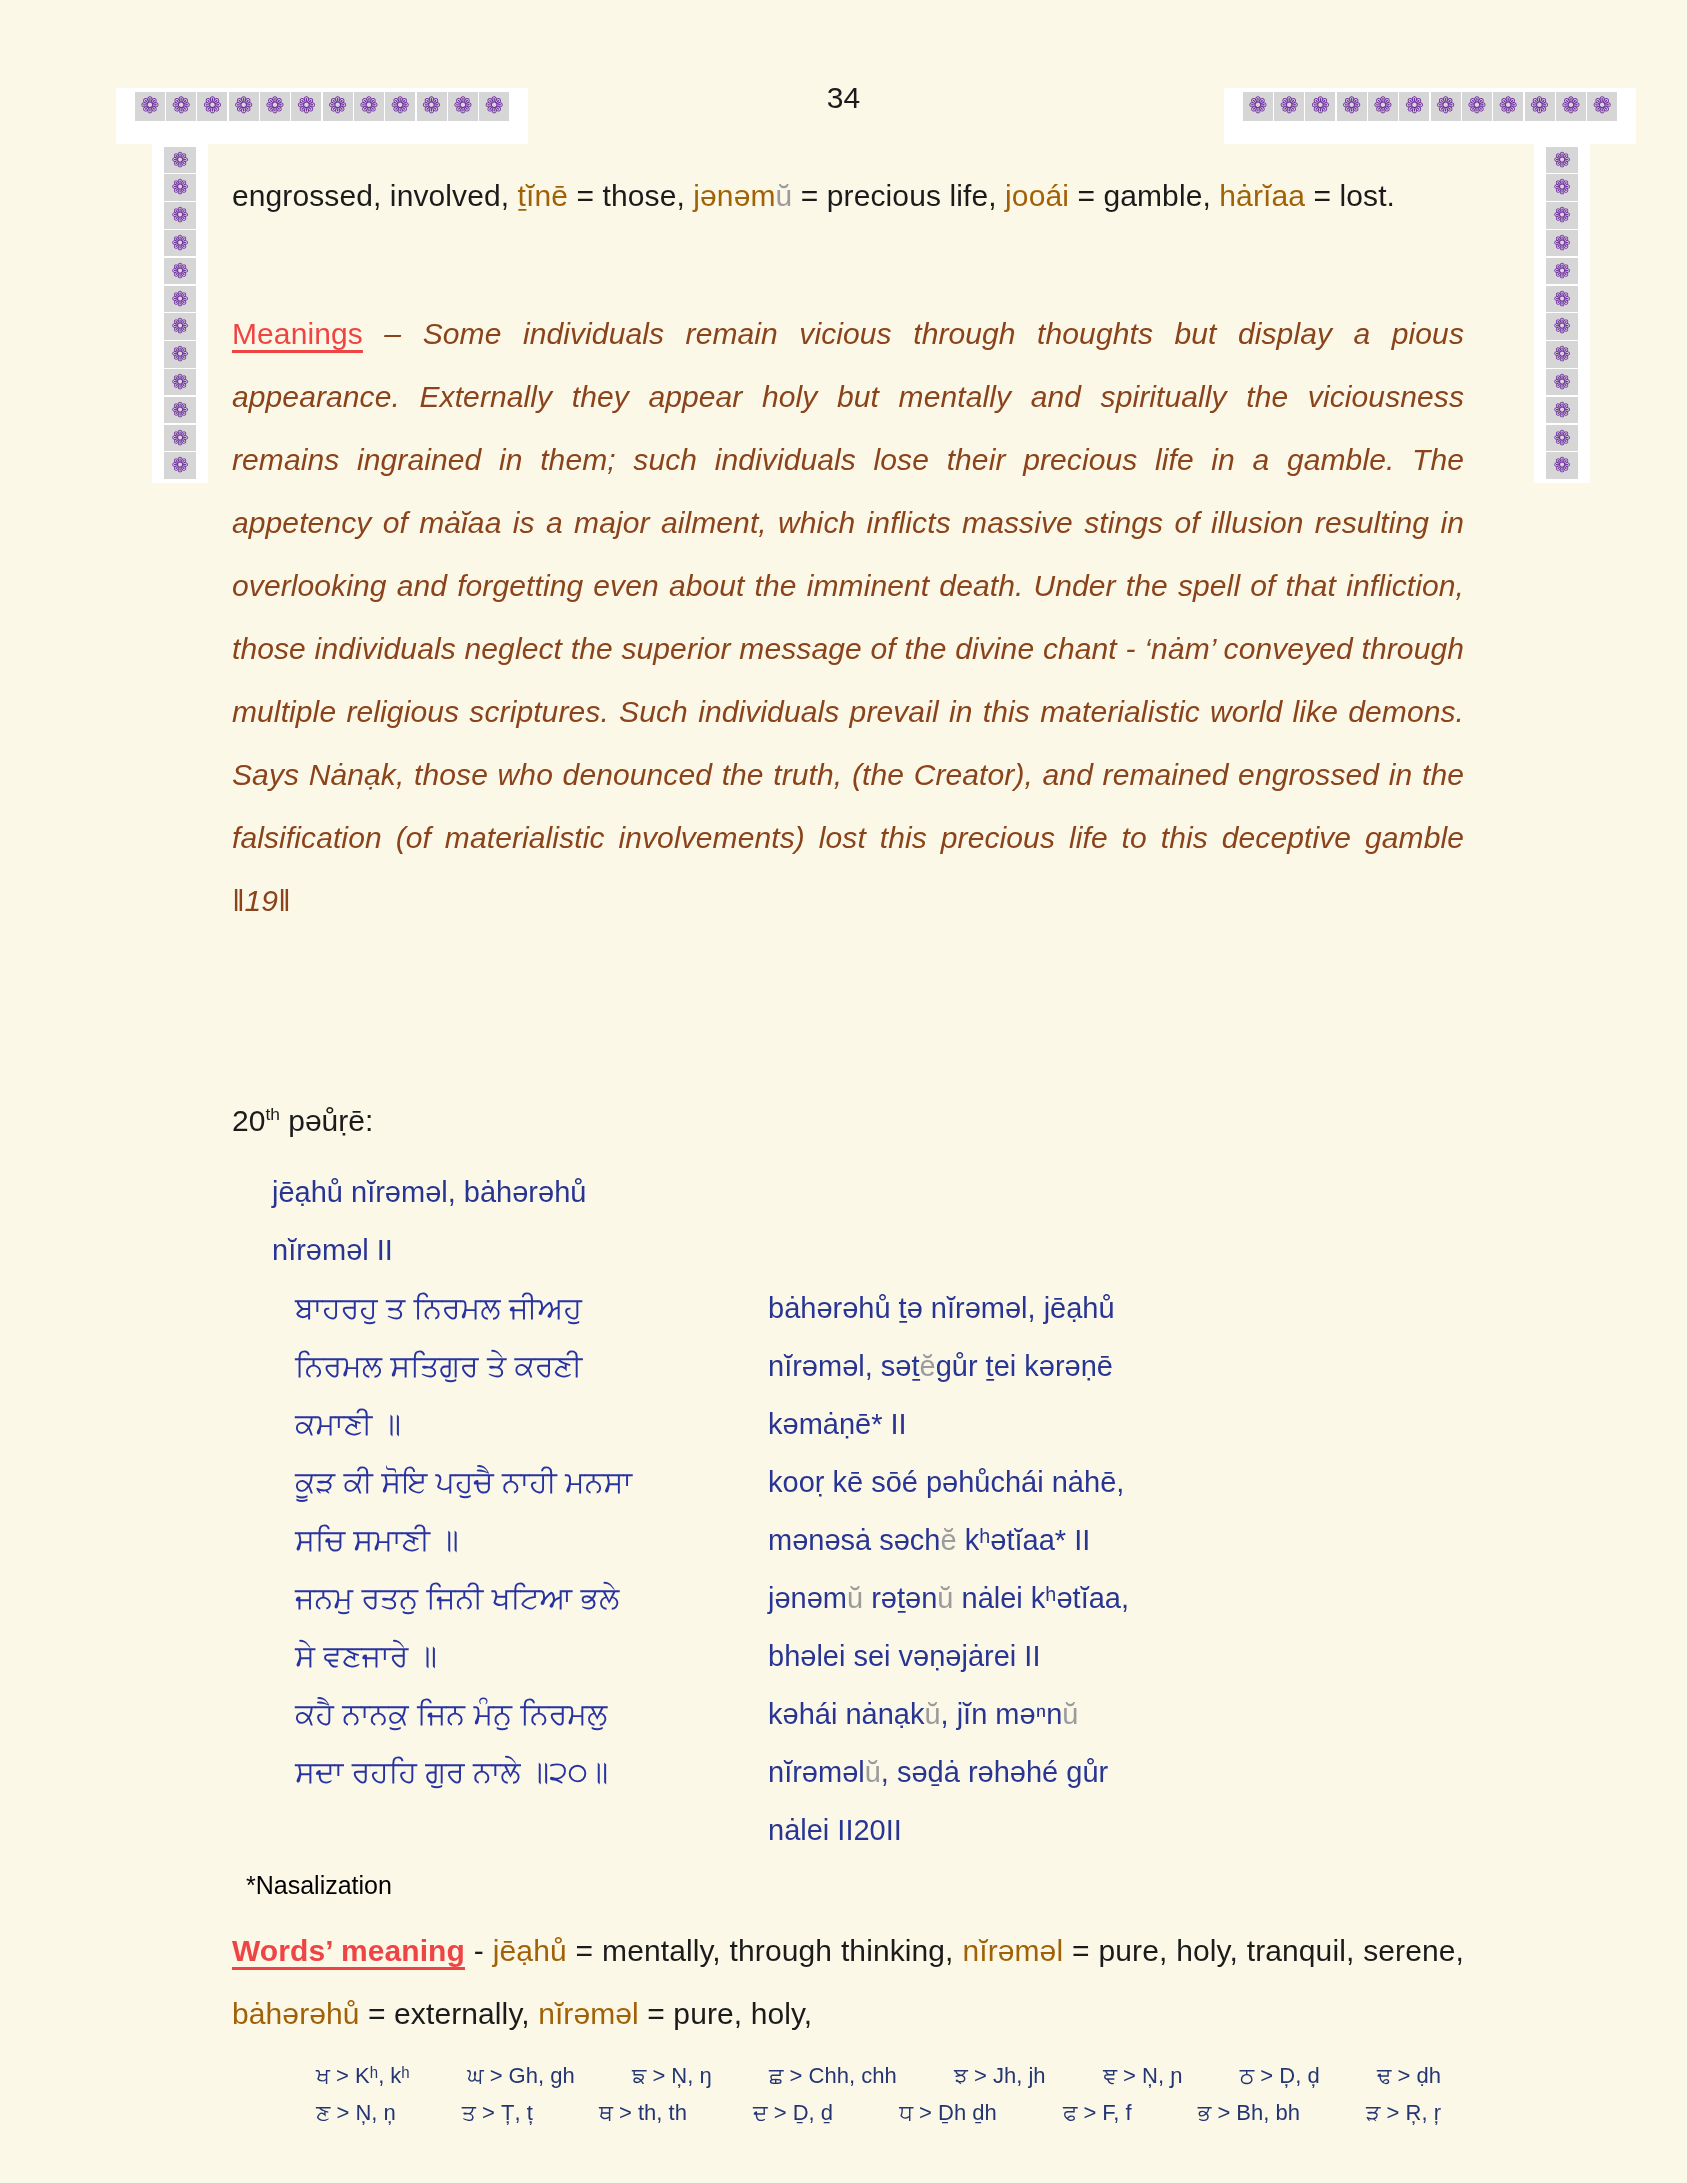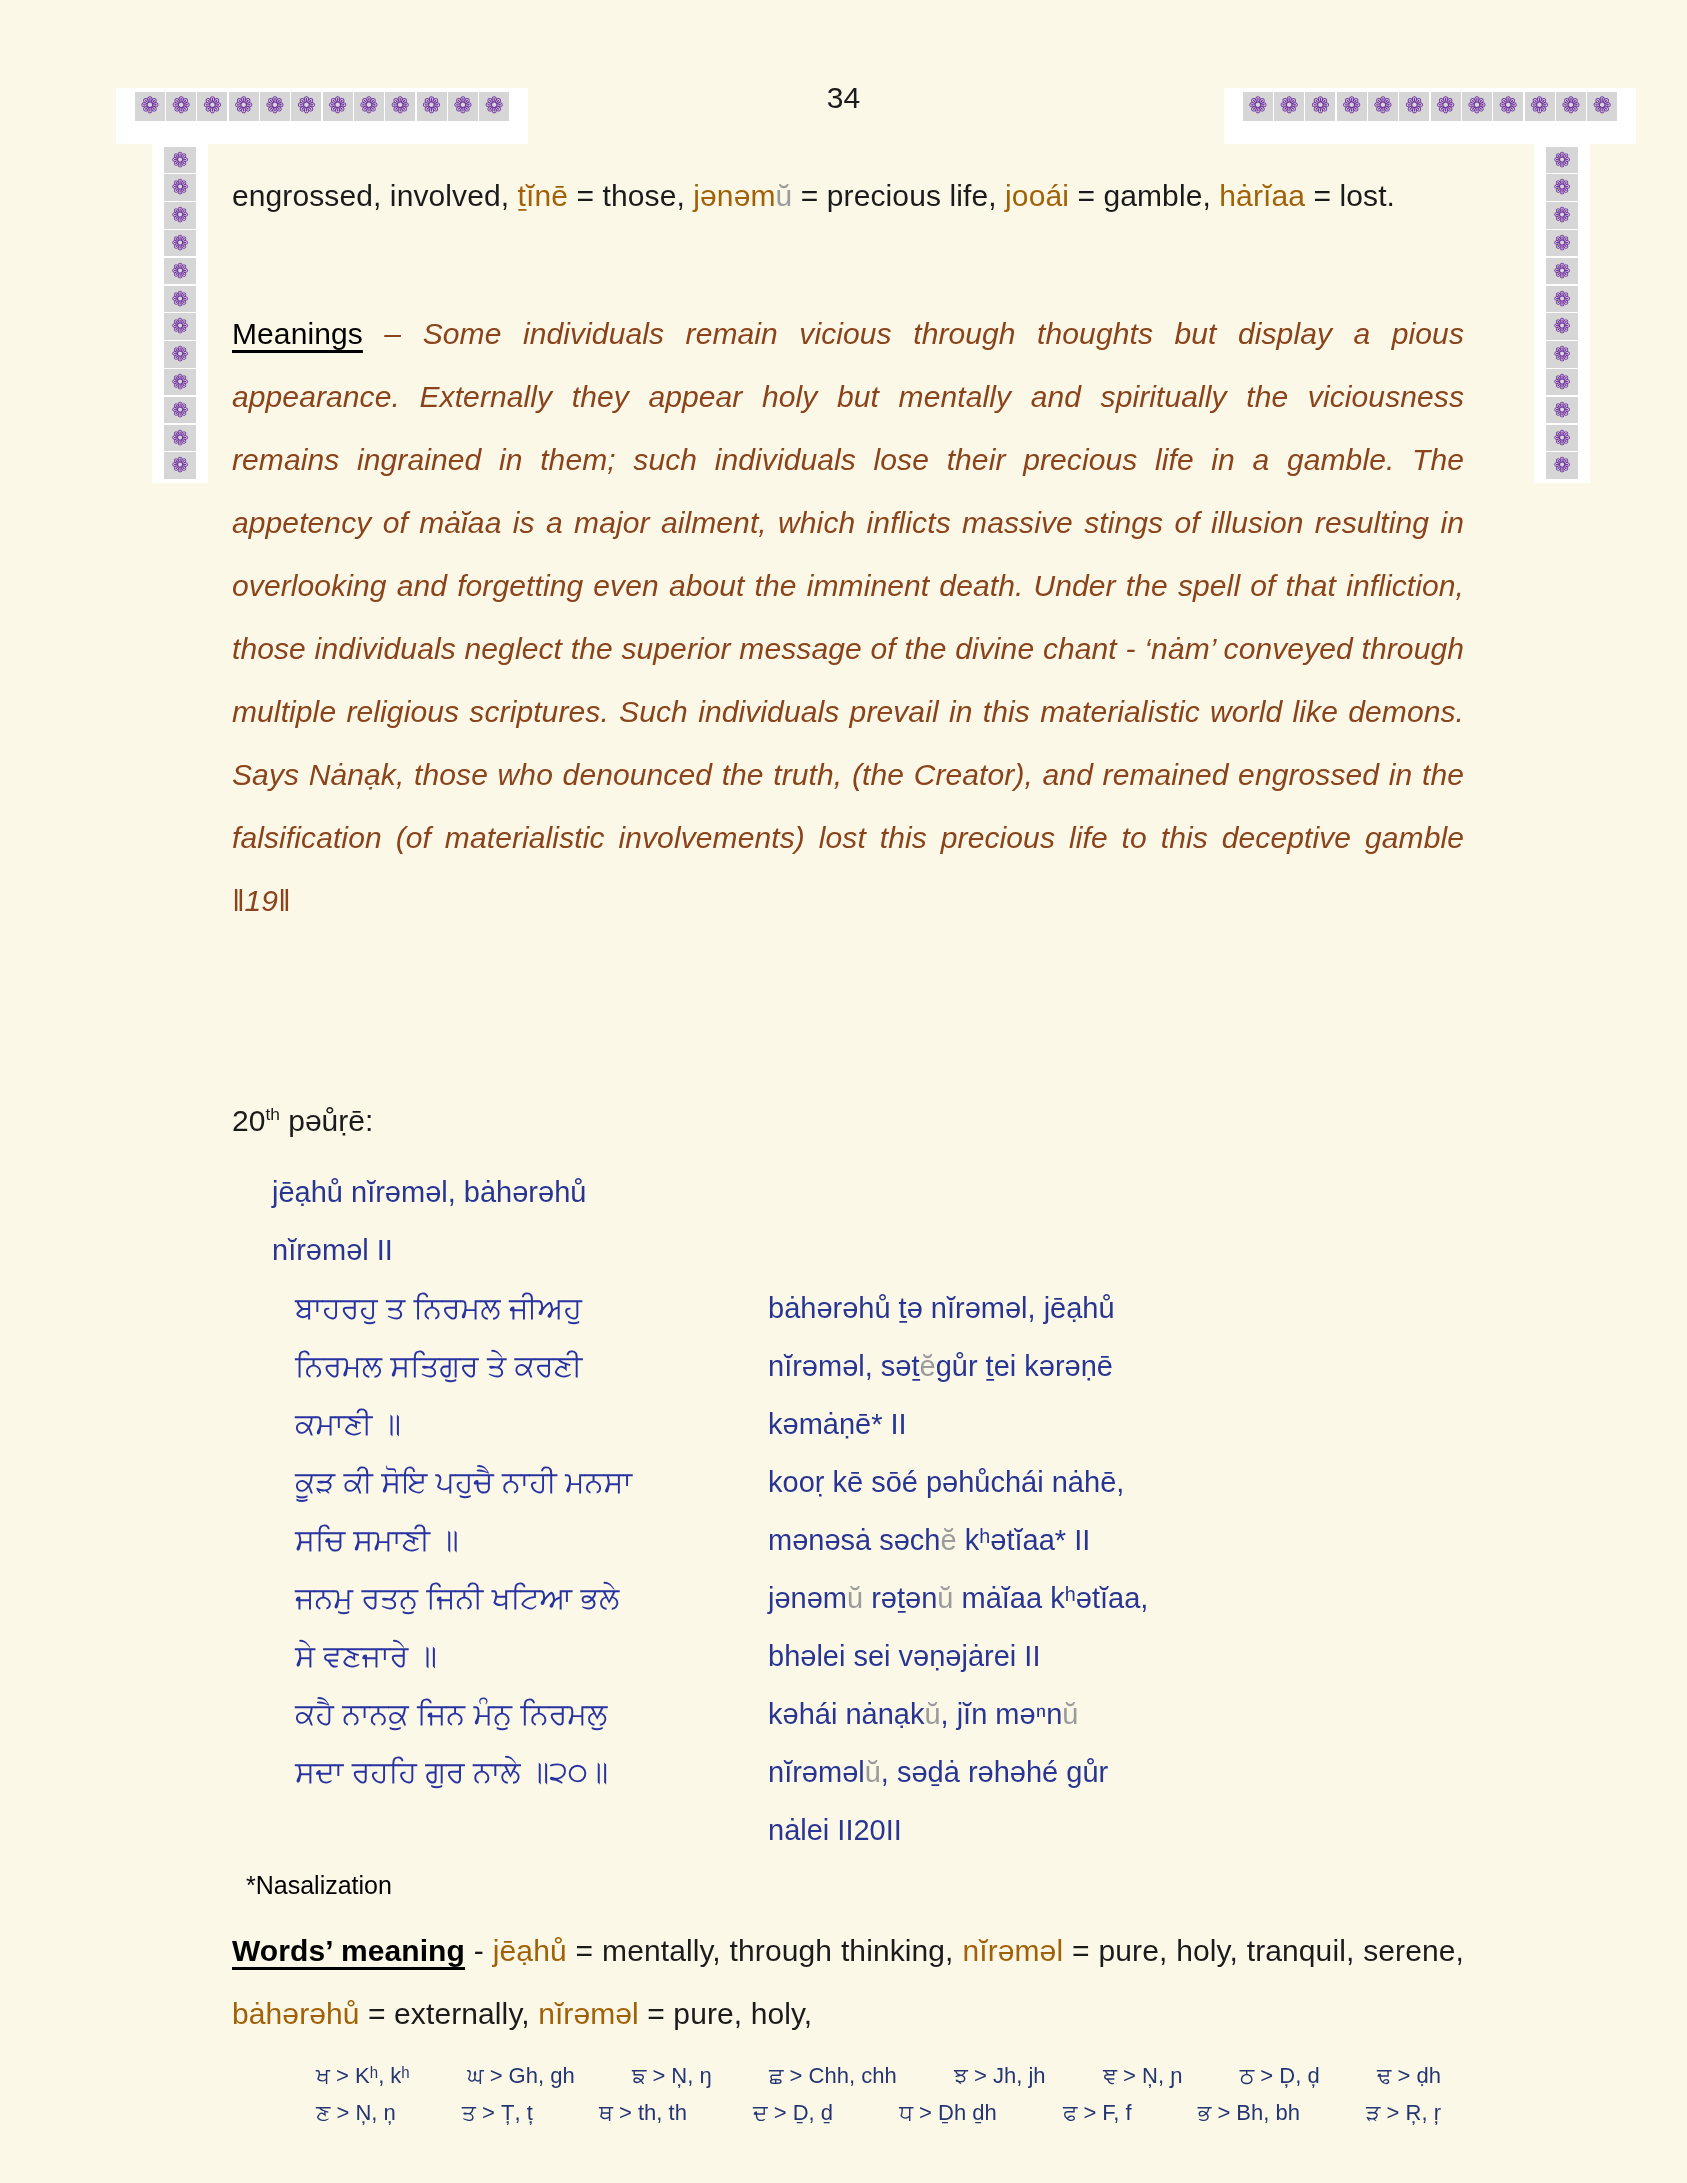--- a/index.html
+++ b/index.html
@@ -32,21 +32,21 @@
   .para1{top:164px;}
   .meanings{top:302px;line-height:63px;}
   .pauri-heading{top:1104px;font-size:30px;}
   .sup{vertical-align:super;font-size:58%;line-height:0;}
   
   .blue{color:#a16207;}
   .dim{color:#9b9b9b;}
   .brown{color:#8a431a;}
   .i{font-style:italic;}
   .u{text-underline-offset:4.6px;}
-  .ub{color:#000000;text-decoration:underline;text-decoration-thickness:2.6px;text-underline-offset:6px;font-weight:bold;}
+  .ub{color:#ef4444;text-decoration:underline;text-decoration-thickness:2.6px;text-underline-offset:6px;font-weight:bold;}
   .para1 .ub, .meanings .ub{font-weight:normal;}
   
   .verses{position:absolute;left:232px;top:1163px;width:1232px;}
   .verse-row{display:flex;align-items:flex-start;}
   .g-cell{
     width:433px;margin-left:63px;flex:0 0 auto;
     white-space:pre-line;color:#2733a0;
     font-size:30px;line-height:58px;
   }
   .t-cell{
@@ -150,21 +150,21 @@
       <div class="t-cell"><span>bȧhərəhů ṯə nĭrəməl, jēạhů</span><br><span>nĭrəməl, səṯ</span><span class="dim">ĕ</span><span>gůr ṯei kərəṇē</span><br><span>kəmȧṇē* II</span></div>
     </div>
     <div class="verse-row">
       <div class="g-cell">ਕੂੜ ਕੀ ਸੋਇ ਪਹੁਚੈ ਨਾਹੀ ਮਨਸਾ
 ਸਚਿ ਸਮਾਣੀ ॥</div>
       <div class="t-cell"><span>kooṛ kē sōé pəhůchái nȧhē,</span><br><span>mənəsȧ səch</span><span class="dim">ĕ</span><span> kʰətĭaa* II</span></div>
     </div>
     <div class="verse-row">
       <div class="g-cell">ਜਨਮੁ ਰਤਨੁ ਜਿਨੀ ਖਟਿਆ ਭਲੇ
 ਸੇ ਵਣਜਾਰੇ ॥</div>
-      <div class="t-cell"><span>jənəm</span><span class="dim">ŭ</span><span> rəṯən</span><span class="dim">ŭ</span><span> mȧĭaa kʰətĭaa,</span><br><span class="u">bh</span><span>əlei sei vəṇəjȧrei II</span></div>
+      <div class="t-cell"><span>jənəm</span><span class="dim">ŭ</span><span> rəṯən</span><span class="dim">ŭ</span><span> nȧlei kʰətĭaa,</span><br><span class="u">bh</span><span>əlei sei vəṇəjȧrei II</span></div>
     </div>
     <div class="verse-row">
       <div class="g-cell">ਕਹੈ ਨਾਨਕੁ ਜਿਨ ਮੰਨੁ ਨਿਰਮਲੁ
 ਸਦਾ ਰਹਹਿ ਗੁਰ ਨਾਲੇ ॥੨੦॥</div>
       <div class="t-cell"><span>kəhái nȧnạk</span><span class="dim">ŭ</span><span>, jĭn mə</span><span>ⁿ</span><span>n</span><span class="dim">ŭ</span><br><span>nĭrəməl</span><span class="dim">ŭ</span><span>, səḏȧ rəhəhé gůr</span><br><span>nȧlei II20II</span></div>
     </div>
   </div>
 
 <div class="nasalization">*Nasalization</div>
 

